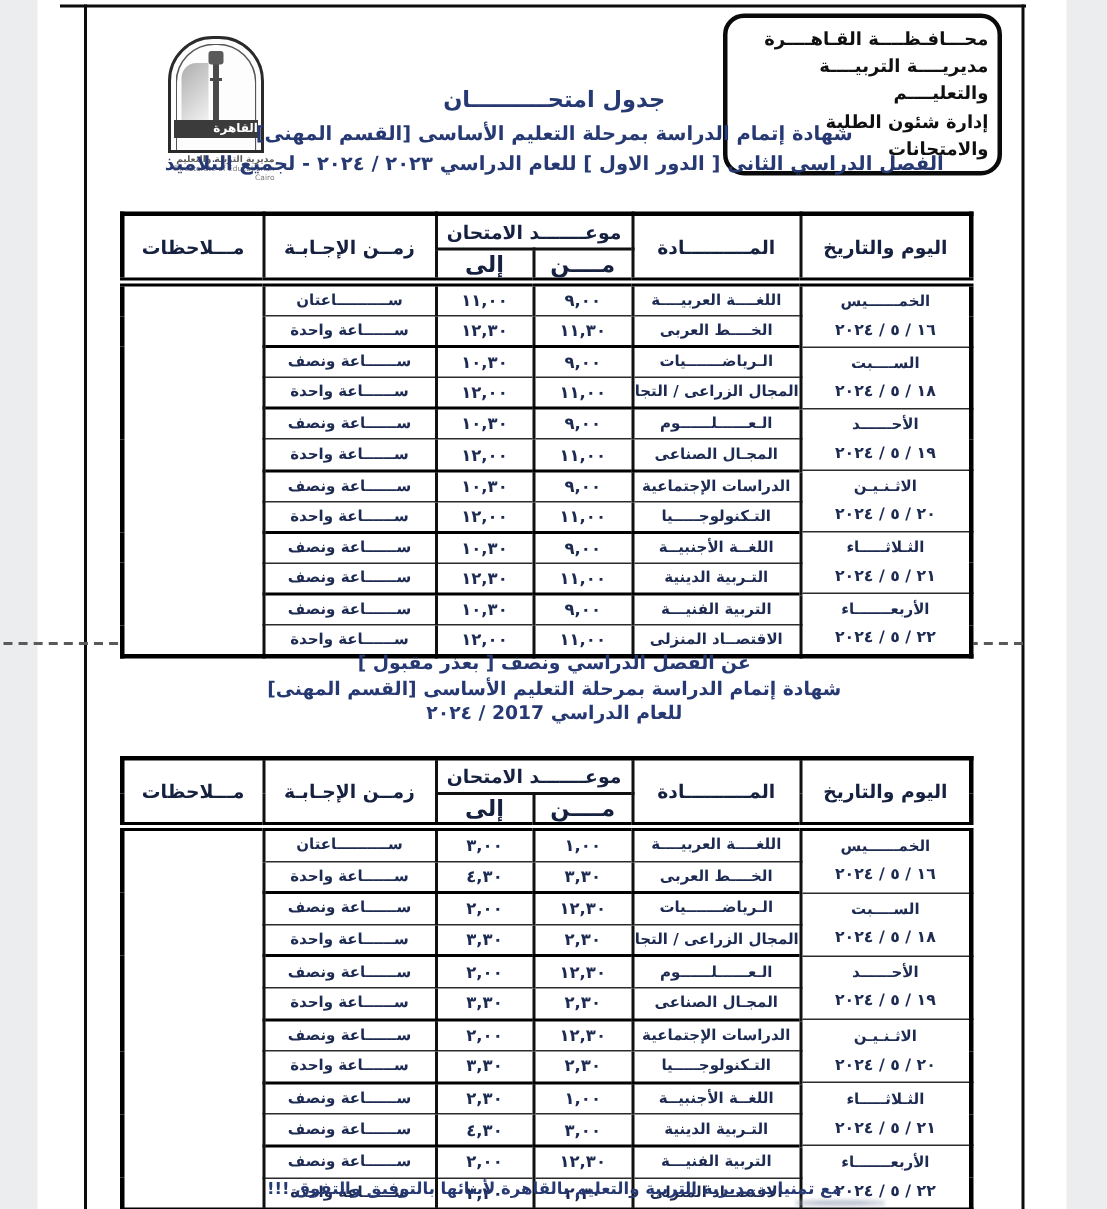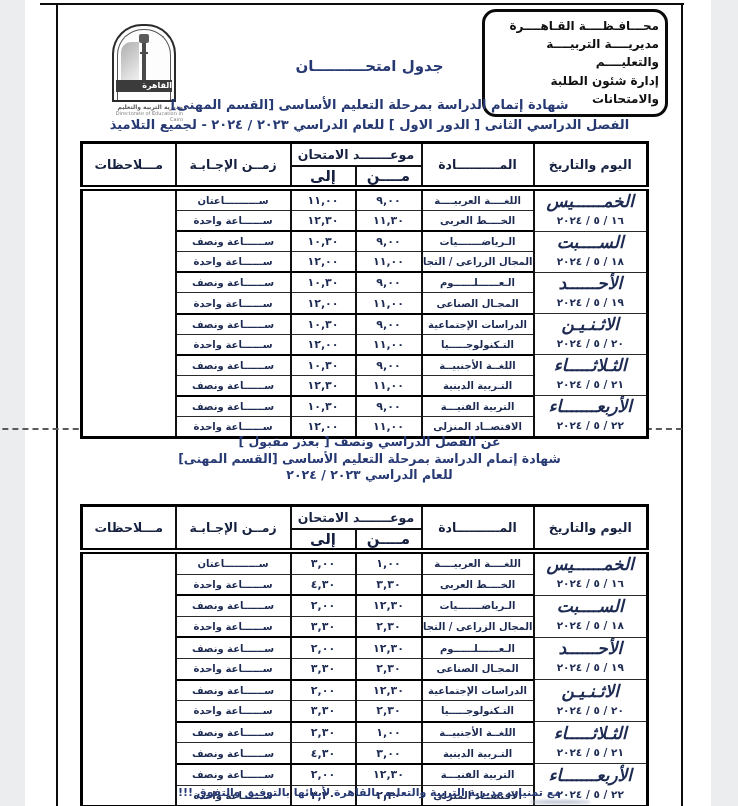--- a/index.html
+++ b/index.html
@@ -40,21 +40,21 @@
         width:10px;height:9px;background:#5a5a5a;border-radius:2px;}
   .tower::after{content:"";position:absolute;left:50%;top:14px;transform:translateX(-50%);
         width:8px;height:2px;background:#4a4a4a;}
   .band{position:absolute;left:2px;right:2px;bottom:8px;height:12px;background:#3b3b3b;
         color:#fff;font-size:8px;line-height:12px;font-weight:bold;}
   .cap1{font-size:6px;color:#5a5a5a;font-weight:bold;margin-top:1px;}
   .cap2{font-size:5px;color:#7a7a7a;direction:ltr;}
 
   
   .title-main{position:absolute;top:57px;left:0;right:0;text-align:center;color:#273973;font-weight:bold;}
-  .title-main .t1{font-size:15px;margin-bottom:22px;}
+  .title-main .t1{font-size:15px;margin-bottom:7px;}
   .title-main .t2{font-size:13px;margin-bottom:5px;}
   .title-main .t3{font-size:13px;}
 
   .title-second{position:absolute;top:434px;left:0;right:0;text-align:center;color:#273973;font-weight:bold;}
   .title-second div{font-size:12.5px;line-height:16.5px;}
 
   
   .dashed-sep{position:absolute;top:428px;left:-58px;width:740px;height:0;
         border-top:2.5px dashed #5a5a5a;}
 
@@ -73,21 +73,21 @@
   table.exam thead tr.hrow2 th{height:17px;font-size:15px;margin-left:28px;}
   th.th-time{border-bottom:2px solid #111;}
   thead th{border-bottom:6px double #000;}
   thead tr.hrow2 th{border-bottom:6px double #000;}
   tbody td{font-size:11px;}
   .tbl1 tbody td{height:19.1px;}
   .tbl2 tbody td{height:19.6px;}
   tr.grp-mid td{border-bottom:1.2px solid #2b2b2b;}
   tr.grp-end td{border-bottom:2.5px solid #000;}
   td.day-cell{font-size:11px;color:#1d2a52;}
-  td.day-cell .day{height:19px;line-height:19px;font-size:17px;font-style:italic;}
+  td.day-cell .day{height:19px;line-height:19px;font-size:10px;}
   td.day-cell .date{height:19px;line-height:19px;font-size:10.5px;}
   td.duration-cell,td.subject-cell{font-size:10px;}
   td.notes-cell{border-bottom:none;}
 
   
   .footer-line{position:absolute;top:786px;left:0;right:0;text-align:center;
         color:#273973;font-weight:bold;font-size:11px;}
   .smudge{position:absolute;top:798px;left:530px;width:60px;height:8px;
         background:radial-gradient(ellipse at 30% 50%,#aab2c4 0%,transparent 60%),
                    radial-gradient(ellipse at 70% 50%,#aab2c4 0%,transparent 60%);
@@ -247,21 +247,21 @@
             <td class="from-cell">١١,٠٠</td>
             <td class="to-cell">١٢,٠٠</td>
             <td class="duration-cell">ســــــاعة واحدة</td>
           </tr>
         </tbody>
     </table>
 
     <div class="title-second">
       <div>عن الفصل الدراسي ونصف [ بعذر مقبول ]</div>
       <div>شهادة إتمام الدراسة بمرحلة التعليم الأساسى [القسم المهنى]</div>
-      <div>للعام الدراسي ٢٠٢٣ / ٢٠٢٤</div>
+      <div>للعام الدراسي 2017 / ٢٠٢٤</div>
     </div>
 
     <table class="exam tbl2">
       <colgroup>
         <col style="width:114px">
           <col style="width:112px">
           <col style="width:66px">
         <col style="width:65px">
           <col style="width:115px">
           <col style="width:94px">

